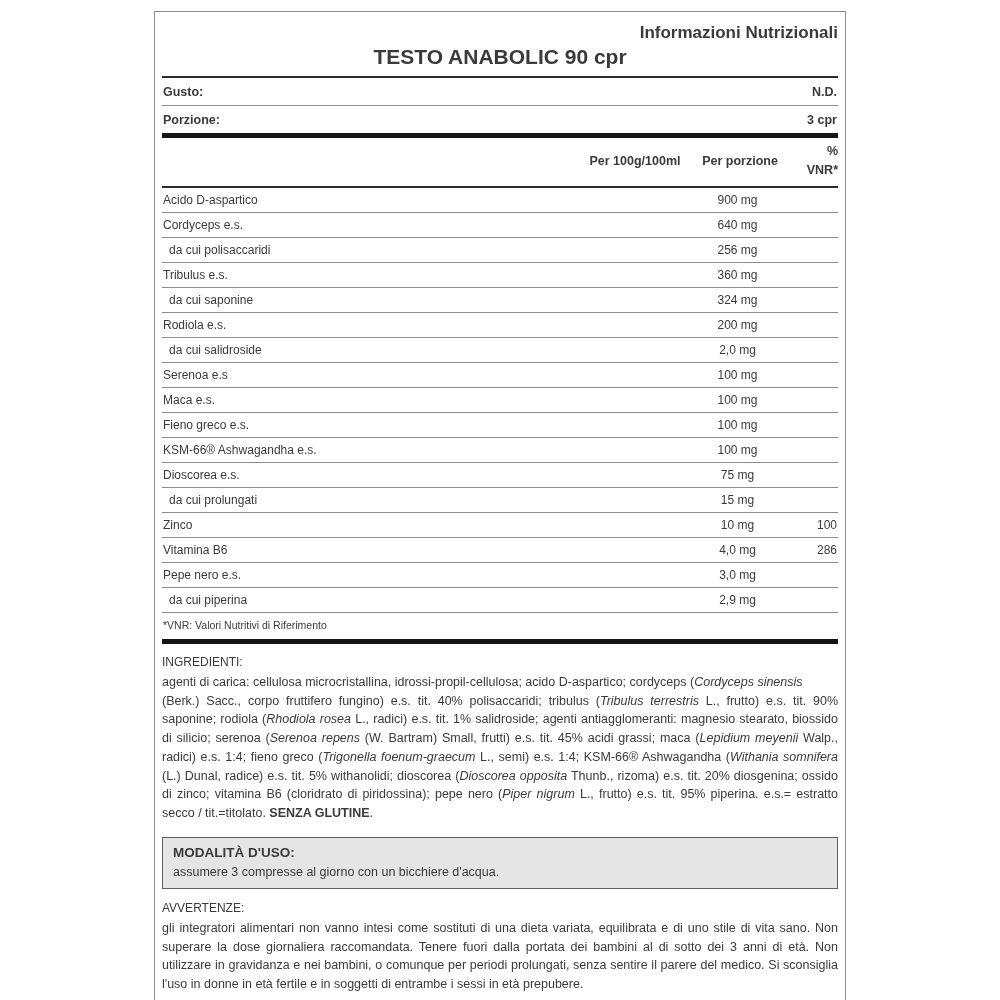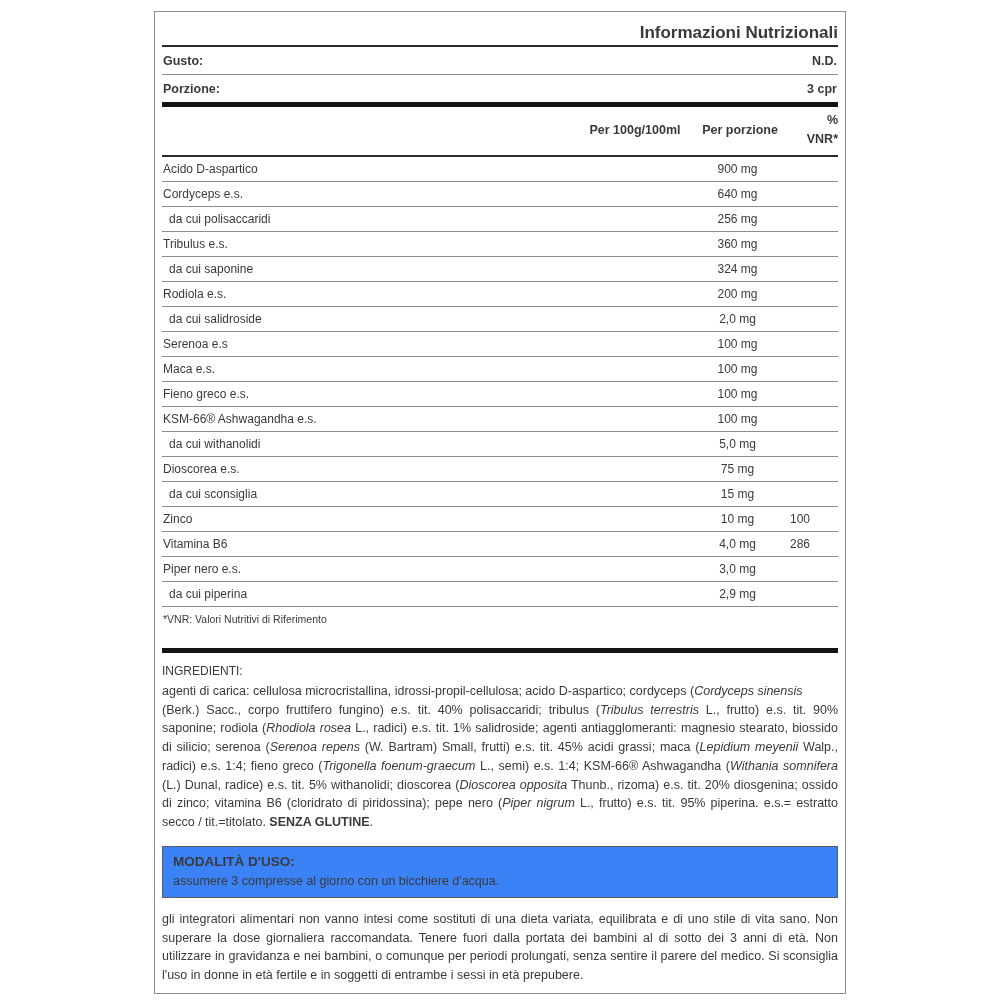--- a/index.html
+++ b/index.html
@@ -41,43 +41,44 @@
 
   .t-row {
     display: grid; grid-template-columns: 1fr 110px 100px 48px;
     align-items: center; height: 25px;
     font-size: 12px; border-bottom: 1px solid #8c8c8c;
   }
   .t-row .c-label { padding-left: 1px; }
   .t-row.indent .c-label { padding-left: 7px; }
   .c-100  { text-align: center; }
   .c-porz { text-align: center; padding-right: 5px; }
-  .c-vnr  { padding-right: 1px; }
-
-  .footnote { font-size: 10.5px; padding: 6px 1px 23px; }
+  .c-vnr  { text-align: right; padding-right: 1px; }
+
+  .footnote { font-size: 10.5px; padding: 6px 1px 8px; }
 
   .sec-heading { font-size: 12px; margin: 11px 0 4px; }
   .para { font-size: 12.5px; line-height: 1.5; text-align: justify; margin: 0; }
 
   .usage-box {
-    background: #3b82f6;
+    background: #e5e5e5;
     border: 1px solid #5f5f5f;
     padding: 7px 10px 9px;
     margin: 14px 0 12px;
   }
   .usage-heading { font-weight: bold; font-size: 13.5px; }
   .usage-text { font-size: 12.5px; margin-top: 5px; }
 </style>
 </head>
 <body>
 
 <div class="sheet">
   <div class="box">
 
     <div class="title1">Informazioni Nutrizionali</div>
+    <div class="title2">TESTO ANABOLIC 90 cpr</div>
 
     <hr class="rule-md">
 
     <div class="info-row">
       <span>Gusto:</span>
       <span>N.D.</span>
     </div>
     <hr class="rule-thin">
     <div class="info-row">
       <span>Porzione:</span>
@@ -158,52 +159,46 @@
           <span class="c-100"></span>
           <span class="c-porz">100 mg</span>
           <span class="c-vnr"></span>
         </div>
         <div class="t-row">
           <span class="c-label">KSM-66® Ashwagandha e.s.</span>
           <span class="c-100"></span>
           <span class="c-porz">100 mg</span>
           <span class="c-vnr"></span>
         </div>
-        <div class="t-row indent">
-          <span class="c-label">da cui withanolidi</span>
-          <span class="c-100"></span>
-          <span class="c-porz">5,0 mg</span>
-          <span class="c-vnr"></span>
-        </div>
         <div class="t-row">
           <span class="c-label">Dioscorea e.s.</span>
           <span class="c-100"></span>
           <span class="c-porz">75 mg</span>
           <span class="c-vnr"></span>
         </div>
         <div class="t-row indent">
-          <span class="c-label">da cui sconsiglia</span>
+          <span class="c-label">da cui prolungati</span>
           <span class="c-100"></span>
           <span class="c-porz">15 mg</span>
           <span class="c-vnr"></span>
         </div>
         <div class="t-row">
           <span class="c-label">Zinco</span>
           <span class="c-100"></span>
           <span class="c-porz">10 mg</span>
           <span class="c-vnr">100</span>
         </div>
         <div class="t-row">
           <span class="c-label">Vitamina B6</span>
           <span class="c-100"></span>
           <span class="c-porz">4,0 mg</span>
           <span class="c-vnr">286</span>
         </div>
         <div class="t-row">
-          <span class="c-label">Piper nero e.s.</span>
+          <span class="c-label">Pepe nero e.s.</span>
           <span class="c-100"></span>
           <span class="c-porz">3,0 mg</span>
           <span class="c-vnr"></span>
         </div>
         <div class="t-row indent">
           <span class="c-label">da cui piperina</span>
           <span class="c-100"></span>
           <span class="c-porz">2,9 mg</span>
           <span class="c-vnr"></span>
         </div>
@@ -214,16 +209,17 @@
     <hr class="rule-bar">
 
     <div class="sec-heading">INGREDIENTI:</div>
     <p class="para" id="ingredients-text"><span>agenti di carica: cellulosa microcristallina, idrossi-propil-cellulosa; acido D-aspartico; cordyceps (</span><i>Cordyceps sinensis</i><br><span>(Berk.) Sacc., corpo fruttifero fungino) e.s. tit. 40% polisaccaridi; tribulus (</span><i>Tribulus terrestris</i><span> L., frutto) e.s. tit. 90% saponine; rodiola (</span><i>Rhodiola rosea</i><span> L., radici) e.s. tit. 1% salidroside; agenti antiagglomeranti: magnesio stearato, biossido di silicio; serenoa (</span><i>Serenoa repens</i><span> (W. Bartram) Small, frutti) e.s. tit. 45% acidi grassi; maca (</span><i>Lepidium meyenii</i><span> Walp., radici) e.s. 1:4; fieno greco (</span><i>Trigonella foenum-graecum</i><span> L., semi) e.s. 1:4; KSM-66® Ashwagandha (</span><i>Withania somnifera</i><span> (L.) Dunal, radice) e.s. tit. 5% withanolidi; dioscorea (</span><i>Dioscorea opposita</i><span> Thunb., rizoma) e.s. tit. 20% diosgenina; ossido di zinco; vitamina B6 (cloridrato di piridossina); pepe nero (</span><i>Piper nigrum</i><span> L., frutto) e.s. tit. 95% piperina. e.s.= estratto secco / tit.=titolato. </span><b>SENZA GLUTINE</b><span>.</span></p>
 
     <div class="usage-box">
       <div class="usage-heading">MODALITÀ D'USO:</div>
       <div class="usage-text">assumere 3 compresse al giorno con un bicchiere d'acqua.</div>
     </div>
 
+    <div class="sec-heading" style="margin-top:0;">AVVERTENZE:</div>
     <p class="para">gli integratori alimentari non vanno intesi come sostituti di una dieta variata, equilibrata e di uno stile di vita sano. Non superare la dose giornaliera raccomandata. Tenere fuori dalla portata dei bambini al di sotto dei 3 anni di età. Non utilizzare in gravidanza e nei bambini, o comunque per periodi prolungati, senza sentire il parere del medico. Si sconsiglia l'uso in donne in età fertile e in soggetti di entrambe i sessi in età prepubere.</p>
 
   </div>
 </div>
 
 </body></html>

